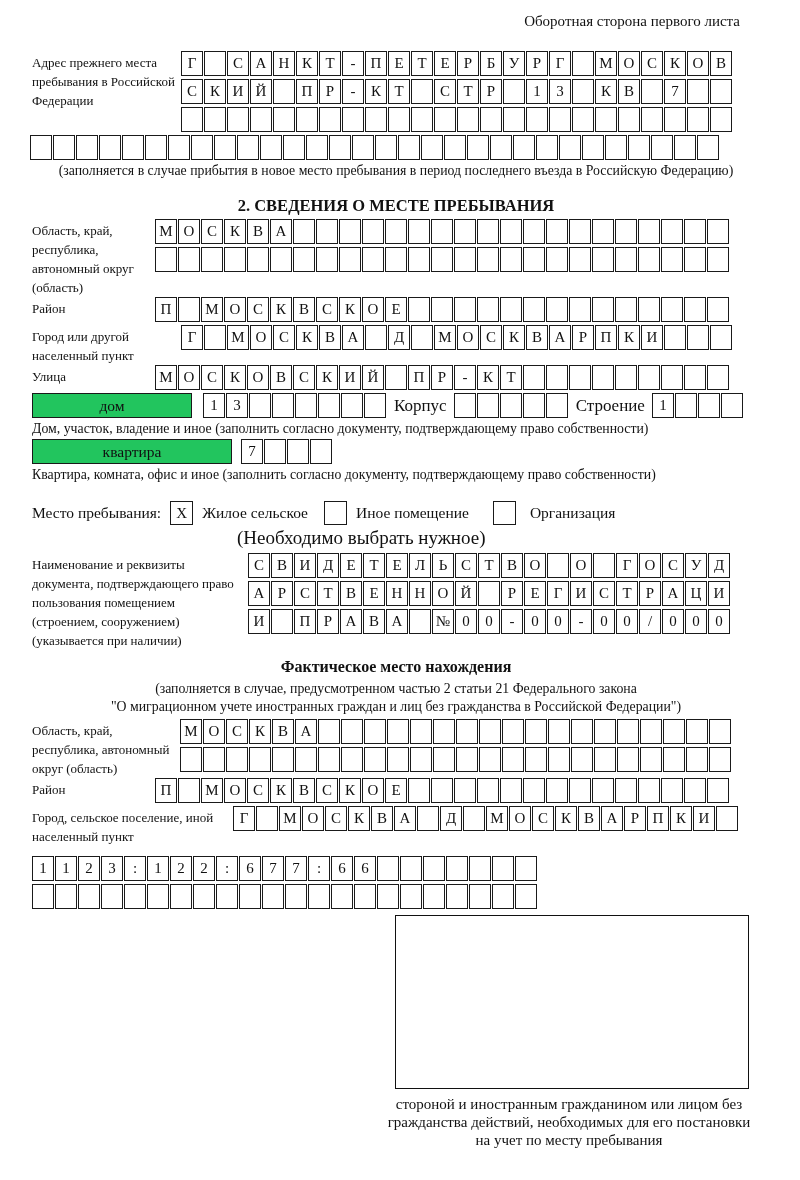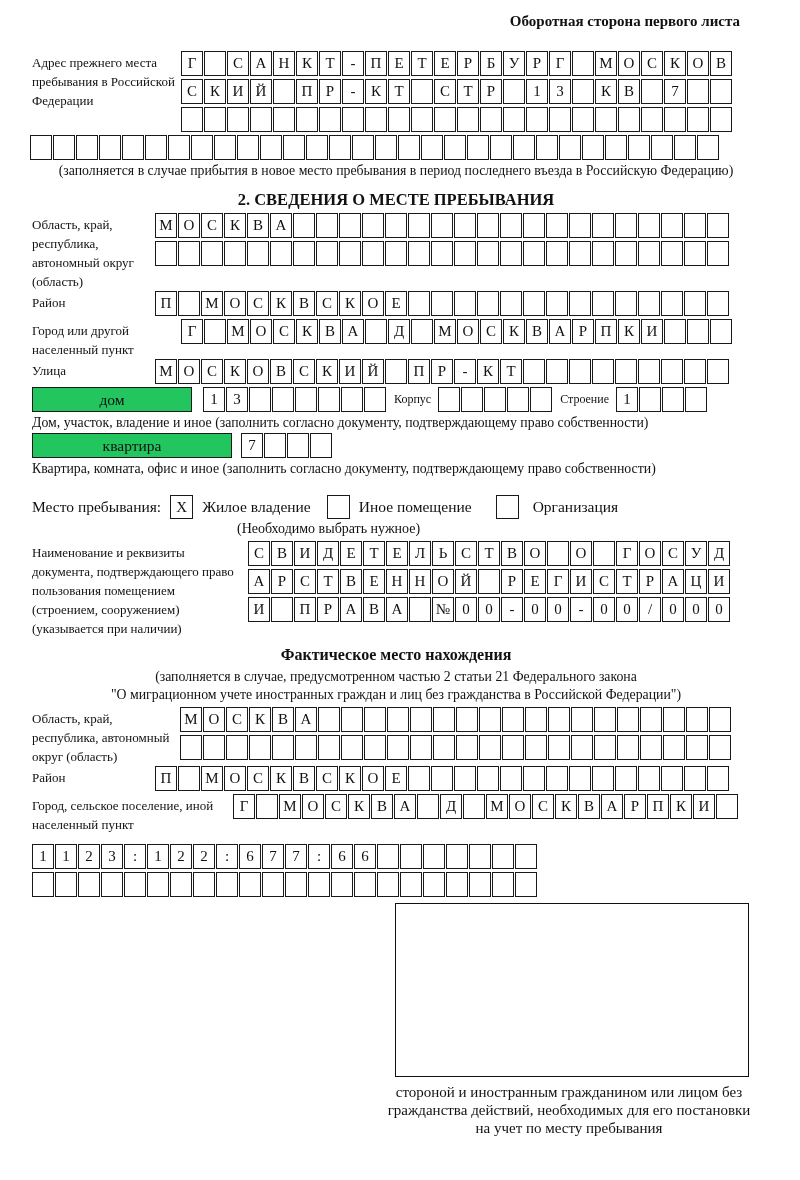--- a/index.html
+++ b/index.html
@@ -1,47 +1,47 @@
 <!DOCTYPE html>
 <html><head>
 <meta charset="utf-8">
 <style>
   html,body { margin:0; padding:0; background:#fff; }
   body { width:800px; font-family:"Liberation Serif","DejaVu Serif",serif; color:#111; }
   .page { position:relative; width:800px; height:1180px; box-sizing:border-box; padding:12px 40px 10px 32px; overflow:hidden; }
 
-  .top-note { text-align:right; padding-right:20px; font-size:15px; line-height:19px; margin-bottom:20px;font-weight:bold; }
+  .top-note { text-align:right; padding-right:20px; font-size:15px; line-height:19px; margin-bottom:20px; }
 
   .fieldblock { display:flex; align-items:flex-start; }
   .flabel { font-size:13px; line-height:19px; padding-top:2px; box-sizing:border-box; padding-right:6px; flex:none; }
   .w123 { width:123px; } .w149 { width:149px; } .w148 { width:148px; }
   .w201 { width:201px; } .w198 { width:198px; } .w216 { width:216px; }
 
   .cells-row { display:flex; margin-bottom:3px; flex:none; }
   .cell { width:20px; height:23px; border:1.5px solid #1a1a1a; margin-right:1px;
           display:flex; align-items:center; justify-content:center;
           font-size:15px; line-height:1; flex:none; background:#fff; }
   .fullrow { margin-left:-2px; }
 
   .caption { font-size:13.8px; line-height:16px; margin:1px 0 2px 0; }
   .center { text-align:center; }
-  .h2 { text-align:center; font-weight:bold; font-size:16.5px; line-height:21px; margin:10px 0 3px 0; }
+  .h2 { text-align:center; font-weight:bold; font-size:16.5px; line-height:21px; margin:16px 0 3px 0; }
   .subtitle { text-align:center; font-weight:bold; font-size:16px; line-height:21px; margin:6px 0 4px 0; }
 
   .inline-row { display:flex; align-items:center; margin-bottom:3px; }
   .wide-box { height:23px; border:1.5px solid #1a1a1a; display:flex; align-items:center; justify-content:center;
               font-size:15.5px; flex:none; background:#22c55e; }
   .dom-box { width:158px; margin-right:11px; }
   .apt-box { width:198px; margin-right:9px; }
-  .midlabel { font-size:12px; margin:0 7px; flex:none; }
+  .midlabel { font-size:17px; margin:0 7px; flex:none; }
 
   .stay-row { display:flex; align-items:center; font-size:15.5px; margin-top:18px; }
   .chk { width:21px; height:22px; border:1.5px solid #1a1a1a; display:flex; align-items:center; justify-content:center;
          font-size:15px; flex:none; margin:0 9px; background:#fff; }
-  .stay-note { font-size:14px; margin:2px 0 4px 205px; }
+  .stay-note { font-size:19px; margin:2px 0 4px 205px; }
 
   .stamp-box { width:352px; height:172px; border:1.7px solid #111; margin-left:363px; margin-top:3px; background:#fff; }
   .stamp-caption { width:430px; margin:6px 0 0 322px; text-align:center; font-size:15px; line-height:18px; }
 
   .mb2 { margin-bottom:2px; }
 </style>
 </head>
 <body>
 
 <div class="page">
@@ -356,21 +356,21 @@
         <span class="cell"></span>
         <span class="cell"></span>
         <span class="cell"></span>
       </div>
   </div>
   <div class="caption mb2">Квартира, комната, офис и иное (заполнить согласно документу, подтверждающему право собственности)</div>
 
   <div class="stay-row">
     <span>Место пребывания:</span>
     <span class="chk">Х</span>
-    <span>Жилое владение</span>
+    <span>Жилое сельское</span>
     <span class="chk" style="margin-left:16px"></span>
     <span>Иное помещение</span>
     <span class="chk" style="margin-left:24px;margin-right:14px"></span>
     <span>Организация</span>
   </div>
   <div class="stay-note">(Необходимо выбрать нужное)</div>
 
   <div class="fieldblock">
     <div class="flabel w216">Наименование и реквизиты документа, подтверждающего право пользования помещением (строением, сооружением) (указывается при наличии)</div>
     <div>

